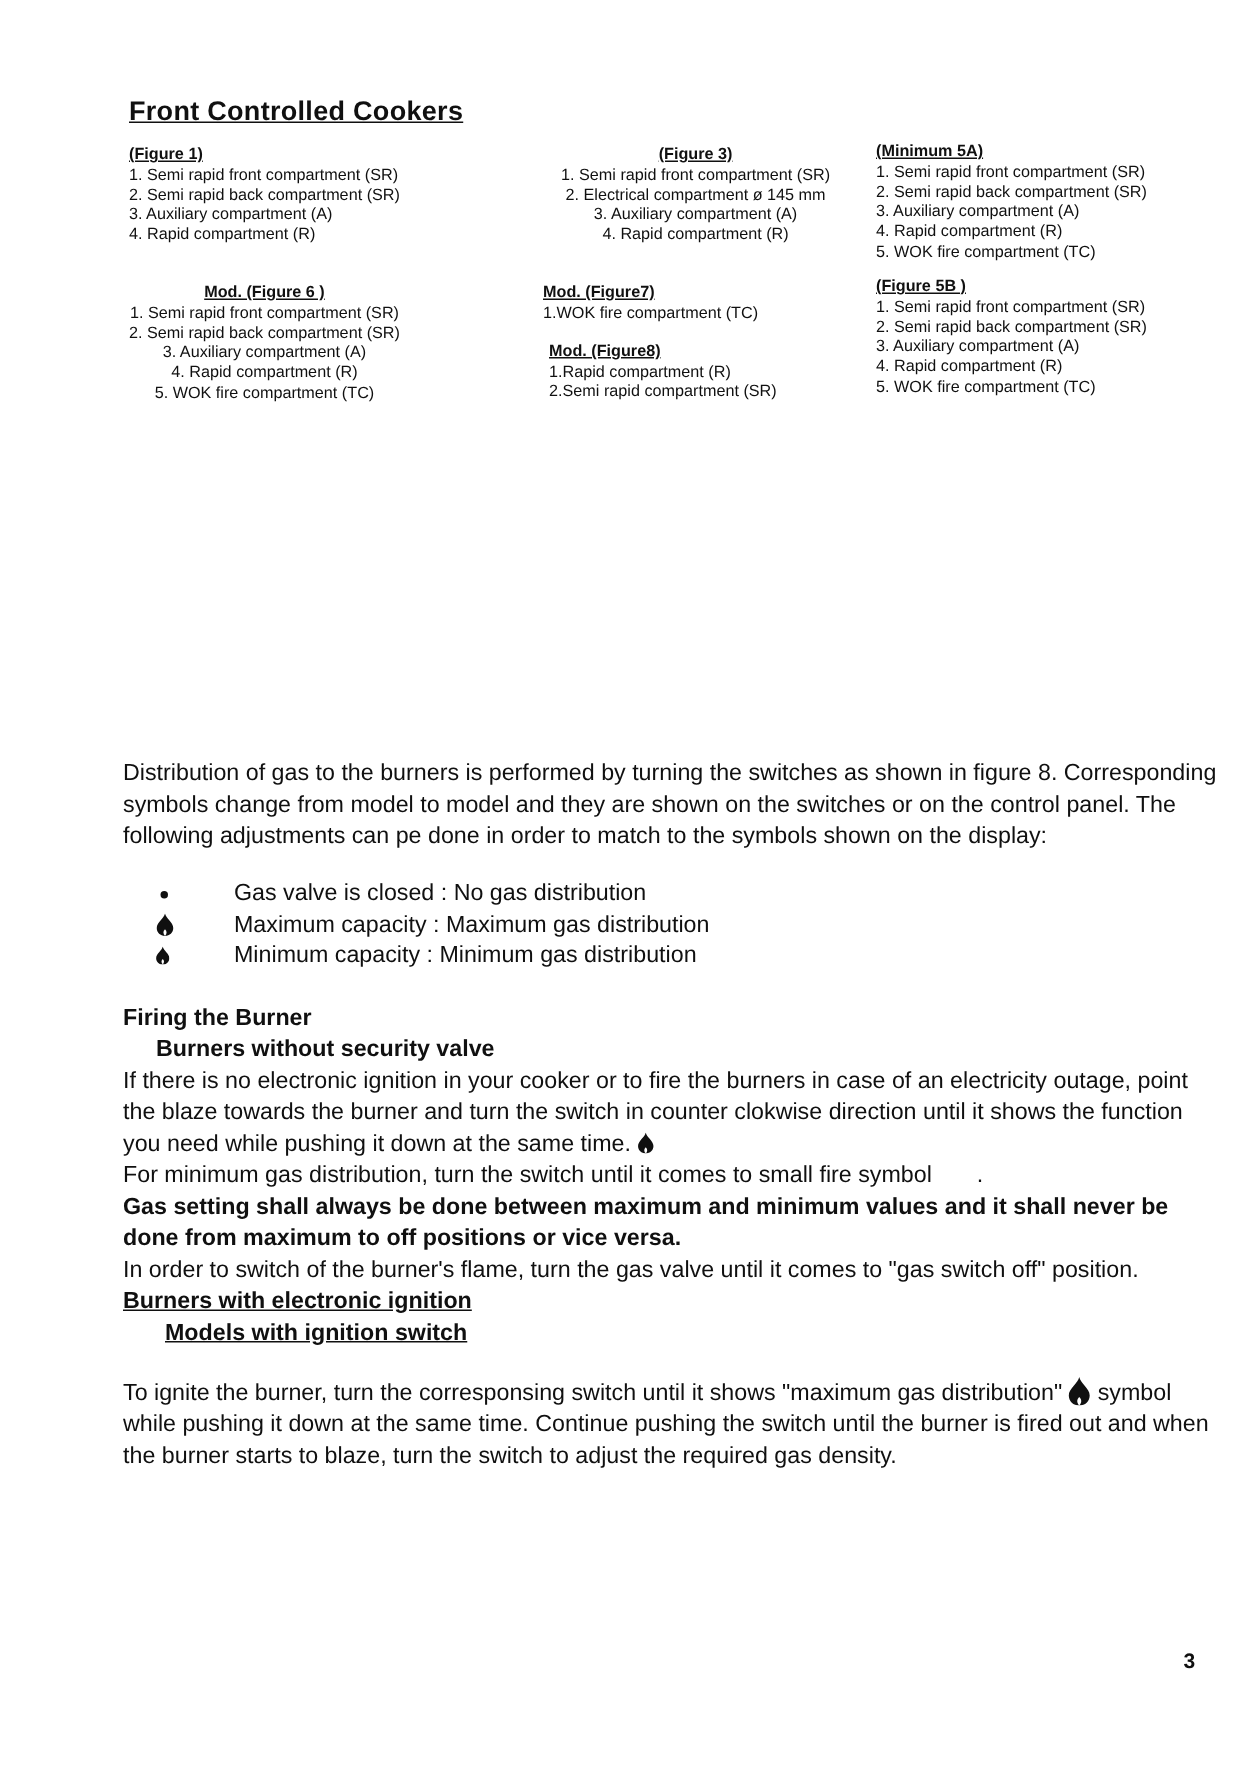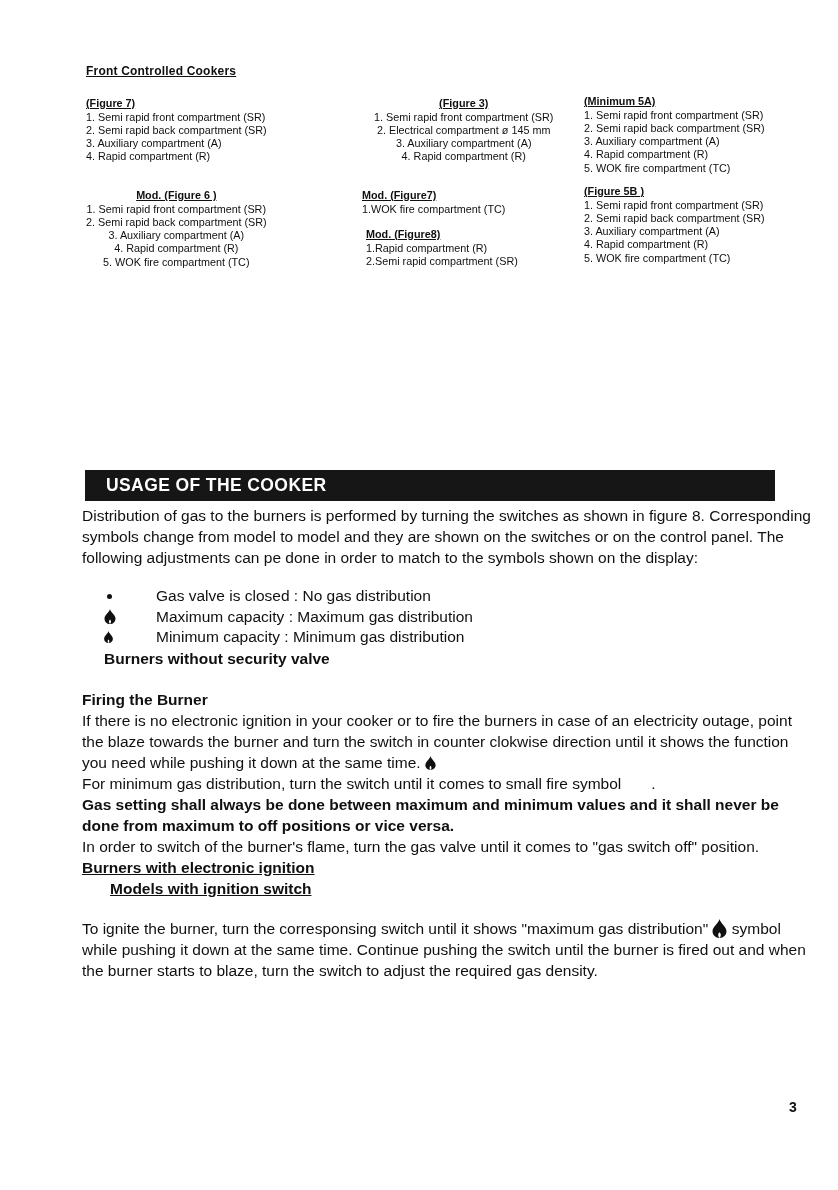--- a/index.html
+++ b/index.html
@@ -5,21 +5,21 @@
   html,body { margin:0; padding:0; background:#e8e8e8; }
   .page {
     position:relative; width:838px; height:1190px; margin:0 auto;
     background:#ffffff; color:#101010;
     font-family:"Liberation Sans", sans-serif;
     overflow:hidden;
   }
   
   .fig-title {
     position:absolute; left:86px; top:64px;
-    font-size:12px; font-weight:bold; text-decoration:underline;
+    font-size:18px; font-weight:bold; text-decoration:underline;
     letter-spacing:0.2px;
   }
   .fig-block { position:absolute; font-size:10.8px; line-height:13.2px; }
   .fig-heading { font-weight:bold; text-decoration:underline; margin:0 0 0.5px 0; }
   .fig-items { margin:0; padding:0; list-style:none; }
   
   .banner {
     position:absolute; left:85px; top:470px; width:690px; height:31px;
     background:#161616; color:#ffffff;
     display:flex; align-items:center;
@@ -54,21 +54,21 @@
   }
 </style>
 </head>
 <body>
 
 <div class="page">
 
   <div class="fig-title">Front Controlled Cookers</div>
 
   <div class="fig-block" style="left:86px; top:97px;">
-    <div class="fig-heading">(Figure 7)</div>
+    <div class="fig-heading">(Figure 1)</div>
     <ul class="fig-items">
       <li>1. Semi rapid front compartment (SR)</li>
       <li>2. Semi rapid back compartment (SR)</li>
       <li>3. Auxiliary compartment (A)</li>
       <li>4. Rapid compartment (R)</li>
     </ul>
   </div>
 
   <div class="fig-block" style="left:86px; top:189px;text-align:center;">
     <div class="fig-heading">Mod. (Figure 6 )</div>
@@ -121,23 +121,20 @@
     <div class="fig-heading">(Figure 5B )</div>
     <ul class="fig-items">
       <li>1. Semi rapid front compartment (SR)</li>
       <li>2. Semi rapid back compartment (SR)</li>
       <li>3. Auxiliary compartment (A)</li>
       <li>4. Rapid compartment (R)</li>
       <li>5. WOK fire compartment (TC)</li>
     </ul>
   </div>
 
-  <div class="banner">
-    <span>USAGE OF THE COOKER</span>
-  </div>
 
   <div class="content">
 
 
     <p class="intro">Distribution of gas to the burners is performed by turning the switches as shown in figure 8. Corresponding symbols change from model to model and they are shown on the switches or on the control panel. The following adjustments can pe done in order to match to the symbols shown on the display:</p>
 
     <div class="bullets">
       <div class="bullet-row">
         <span class="bullet-ico">
             <span class="dot"></span>
@@ -157,22 +154,22 @@
         <span class="bullet-ico">
           <svg class="flame" width="9" height="12" viewBox="0 0 11 15">
             <path class="body" d="M5.5 0 C6.1 3.4 11 5.9 11 9.7 C11 12.7 8.6 15 5.5 15 C2.4 15 0 12.7 0 9.7 C0 5.9 4.9 3.4 5.5 0 Z"></path>
             <path class="slit" d="M5.5 15 C4.1 13.5 4.1 11.8 5.5 10.5 C6.9 11.8 6.9 13.5 5.5 15 Z"></path>
           </svg>
         </span>
         <span>Minimum capacity : Minimum gas distribution</span>
       </div>
     </div>
 
+    <div class="h-bold firing-heading">Firing the Burner</div>
     <div class="h-bold sub-indent">Burners without security valve</div>
-    <div class="h-bold firing-heading">Firing the Burner</div>
 
     <div class="para-group">
       <span>If there is no electronic ignition in your cooker or to fire the burners in case of an electricity outage, point the blaze towards the burner and turn the switch in counter clokwise direction until it shows the function you need while pushing it down at the same time.</span>
       <span>
         <svg class="flame" width="11" height="14" viewBox="0 0 11 15">
           <path class="body" d="M5.5 0 C6.1 3.4 11 5.9 11 9.7 C11 12.7 8.6 15 5.5 15 C2.4 15 0 12.7 0 9.7 C0 5.9 4.9 3.4 5.5 0 Z"></path>
           <path class="slit" d="M5.5 15 C4.1 13.5 4.1 11.8 5.5 10.5 C6.9 11.8 6.9 13.5 5.5 15 Z"></path>
         </svg>
       </span>
       <div>

